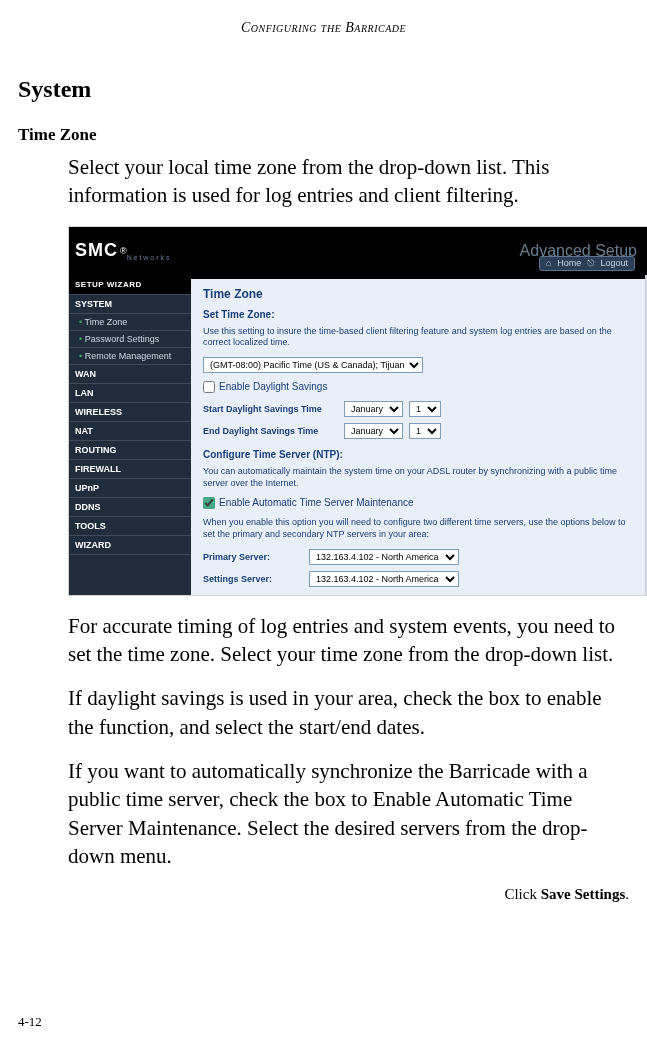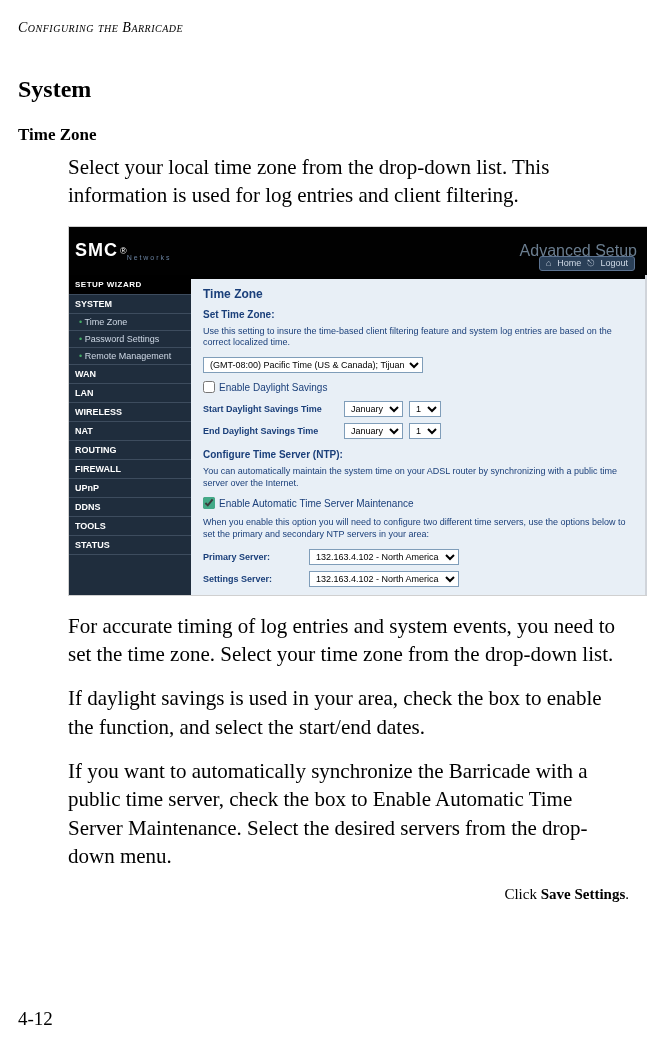--- a/index.html
+++ b/index.html
@@ -11,20 +11,21 @@
     color: #000;
     position: relative;
     padding: 20px 18px 0 18px;
   }
   .running-head {
     font-style: italic;
     font-variant: small-caps;
     font-size: 14px;
     letter-spacing: 0.5px;
     margin-bottom: 40px;
+    text-align: center;
   }
   .h1 {
     font-size: 24px;
     font-weight: bold;
     margin-bottom: 22px;
   }
   .h2 {
     font-size: 17px;
     font-weight: bold;
     margin-bottom: 8px;
@@ -40,21 +41,21 @@
     font-size: 15px;
     margin-left: 50px;
     margin-bottom: 16px;
     text-align: right;
   }
   .click-line b { font-weight: bold; }
   .page-num {
     position: absolute;
     bottom: 18px;
     left: 18px;
-    font-size: 19px;
+    font-size: 13px;
   }
 
   
   .shot {
     width: 582px;
     height: 370px;
     margin-left: 50px;
     margin-bottom: 16px;
     background: #e8eff6;
     font-family: Verdana, Arial, sans-serif;
@@ -179,21 +180,20 @@
   select.fake {
     font-size: 9px;
     font-family: Verdana, Arial, sans-serif;
     border: 1px solid #7f9db9;
     background: #fff;
     padding: 1px 2px;
     height: 16px;
   }
   .chk-row {
     display: flex;
-    align-items: center;
     gap: 4px;
     margin-bottom: 8px;
   }
   input[type=checkbox].fake {
     width: 12px; height: 12px;
     accent-color: #4a8;
   }
   .form-row {
     display: flex;
     align-items: center;
@@ -245,21 +245,21 @@
     <div class="side-sub">Remote Management</div>
     <div class="side-cat">WAN</div>
     <div class="side-cat">LAN</div>
     <div class="side-cat">WIRELESS</div>
     <div class="side-cat">NAT</div>
     <div class="side-cat">ROUTING</div>
     <div class="side-cat">FIREWALL</div>
     <div class="side-cat">UPnP</div>
     <div class="side-cat">DDNS</div>
     <div class="side-cat">TOOLS</div>
-    <div class="side-cat">STATUS</div>
+    <div class="side-cat">WIZARD</div>
   </div>
 
   <div class="content">
     <div class="content-bar"></div>
     <div class="sec-title">Time Zone</div>
     <div class="sec-sub">Set Time Zone:</div>
     <div class="sec-text">Use this setting to insure the time-based client filtering feature and system log entries are based on the correct localized time.</div>
 
     <select class="fake" style="width:220px">
       <option>(GMT-08:00) Pacific Time (US &amp; Canada); Tijuana</option>

